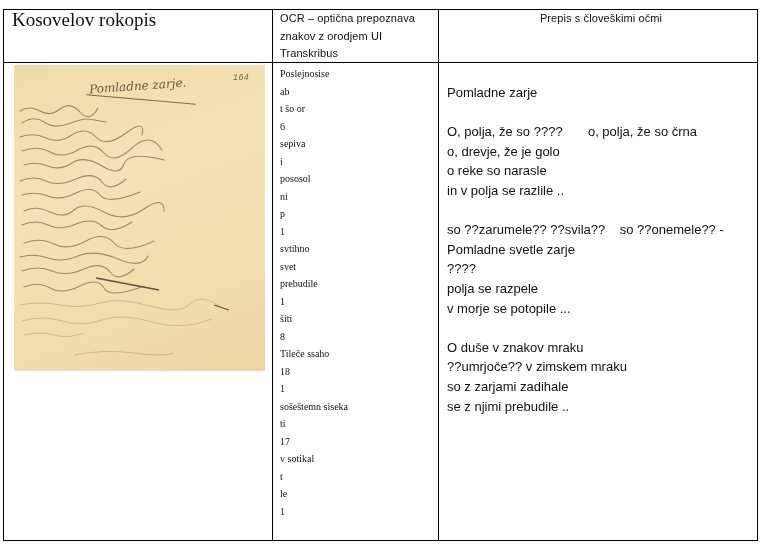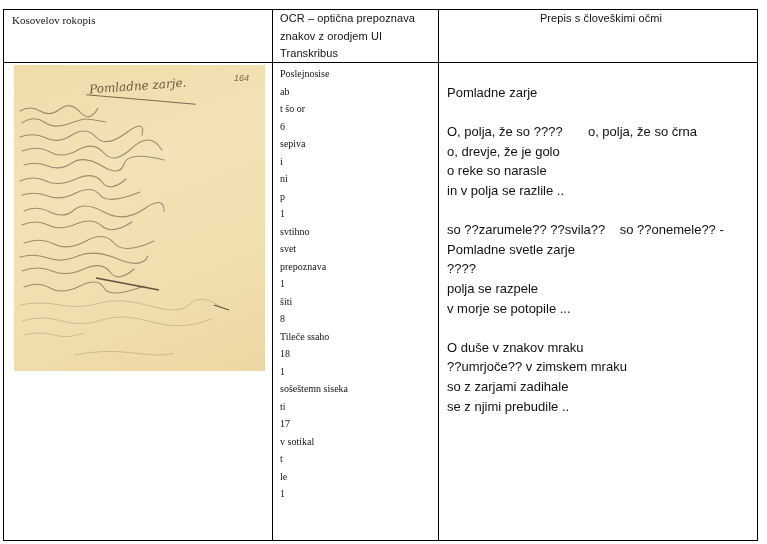--- a/index.html
+++ b/index.html
@@ -33,21 +33,21 @@
       height: 0;
       border-top: 1.5px solid #000;
     }
     .cell {
       position: absolute;
       box-sizing: border-box;
       color: #111;
     }
     .hdr-serif {
       font-family: "Liberation Serif", "DejaVu Serif", serif;
-      font-size: 11px;
+      font-size: 19px;
       line-height: 16px;
     }
     .hdr-sans {
       font-family: "Liberation Sans", "DejaVu Sans", sans-serif;
       font-size: 11px;
       line-height: 17.5px;
       letter-spacing: 0.1px;
     }
     .ocr-line {
       font-family: Liberation Serif, serif;
@@ -89,21 +89,21 @@
       left: 72px;
       top: 34px;
       width: 110px;
       border-top: 1px solid #7a6a4f;
       transform: rotate(5deg);
     }
     .ms-pagenum {
       position: absolute;
       right: 16px;
       top: 8px;
-      font-family: Liberation Sans, sans-serif;
+      font-family: Liberation Mono, monospace;
       font-style: italic;
       font-size: 9px;
       color: #7a6a4f;
     }
     .ms-scribble {
       position: absolute;
       left: 0;
       top: 0;
     }
   </style>
@@ -158,26 +158,27 @@
     </svg>
   </div>
 
   <div class="cell" style="left:276px; top:55px; width:158px;">
     <span class="ocr-line">Poslejnosise</span>
     <span class="ocr-line">ab</span>
     <span class="ocr-line">t šo or</span>
     <span class="ocr-line">6</span>
     <span class="ocr-line">sepiva</span>
     <span class="ocr-line">i</span>
+    <span class="ocr-line">pososol</span>
     <span class="ocr-line">ni</span>
     <span class="ocr-line">p</span>
     <span class="ocr-line">1</span>
     <span class="ocr-line">svtihno</span>
     <span class="ocr-line">svet</span>
-    <span class="ocr-line">prepoznava</span>
+    <span class="ocr-line">prebudile</span>
     <span class="ocr-line">1</span>
     <span class="ocr-line">šiti</span>
     <span class="ocr-line">8</span>
     <span class="ocr-line">Tileče ssaho</span>
     <span class="ocr-line">18</span>
     <span class="ocr-line">1</span>
     <span class="ocr-line">sošeštemn siseka</span>
     <span class="ocr-line">ti</span>
     <span class="ocr-line">17</span>
     <span class="ocr-line">v sotikal</span>

